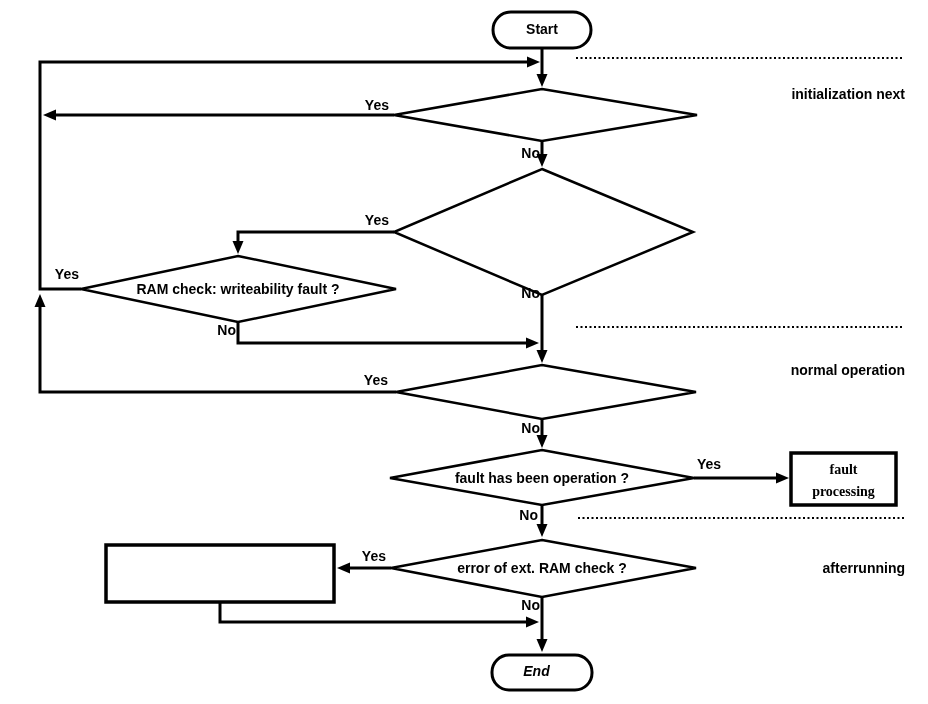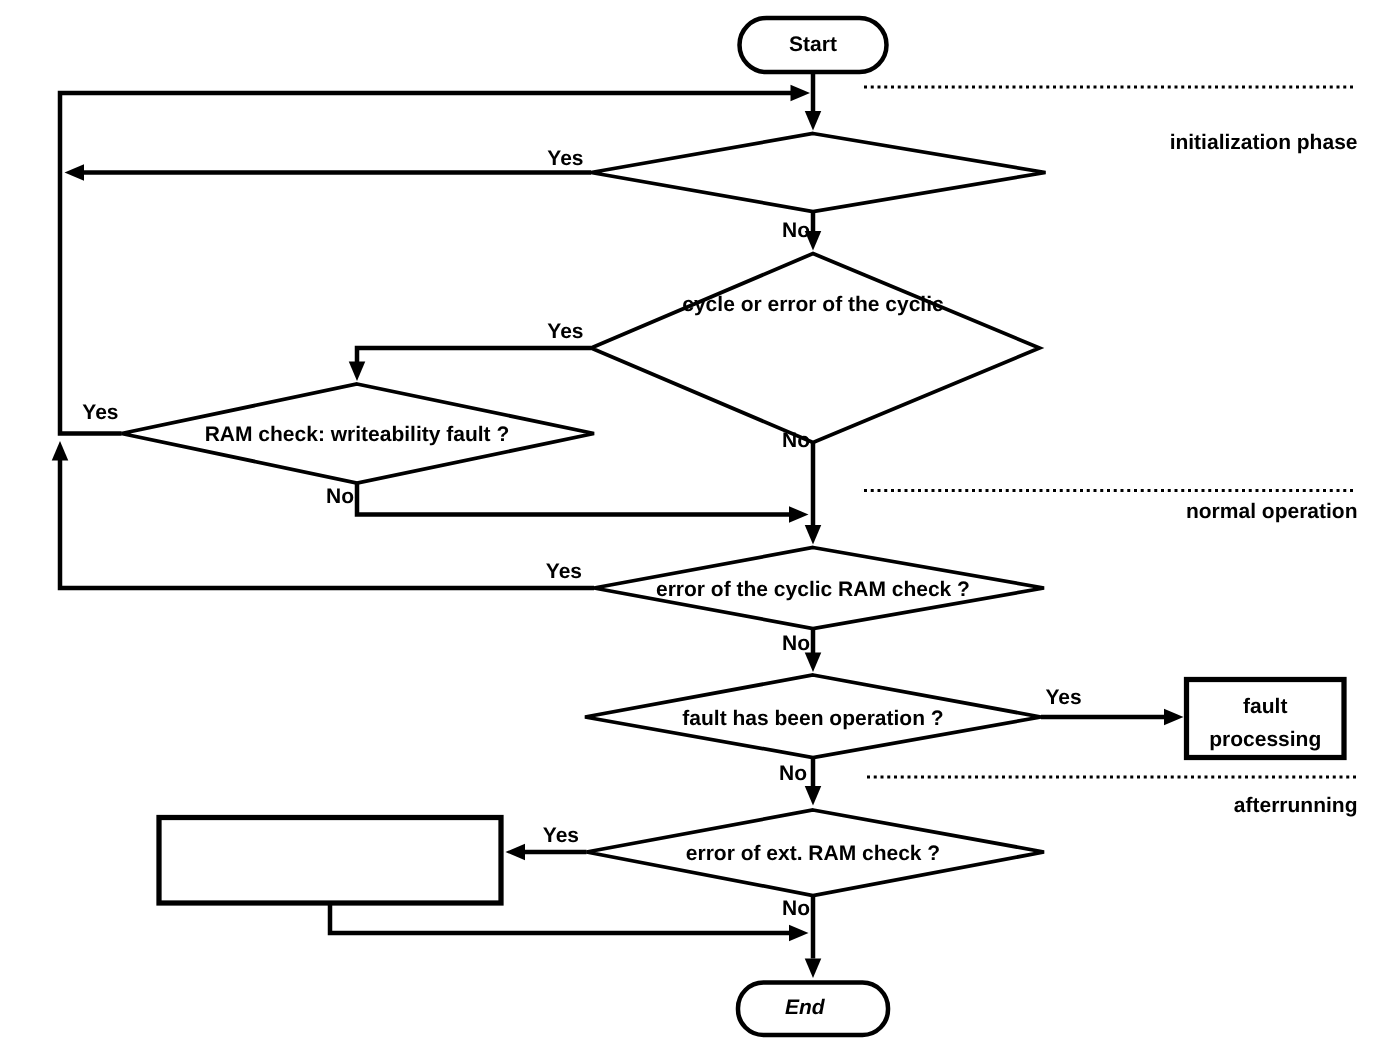--- a/index.html
+++ b/index.html
@@ -106,30 +106,28 @@
     <rect class="shape" x="770" y="453" width="105" height="52" stroke-width="3.5"></rect>
     <polygon class="shape" points="521,540 675,568 521,597 370,568" stroke-width="2.5"></polygon>
     <rect class="shape" x="85" y="545" width="228" height="57" stroke-width="3.5"></rect>
     <rect class="shape" x="471" y="655" width="100" height="35" rx="17" stroke-width="3"></rect>
   </svg>
 
   <div class="lbl center" style="left:472px;top:22px;width:98px;">Start</div>
 
 
   <div class="lbl center lines" style="left:381px;top:192px;width:280px;line-height:21px;">
-    <div>cycle or error of the cyclic</div>
   </div>
 
   <div class="lbl center" style="left:92px;top:282px;width:250px;">RAM check: writeability fault ?</div>
 
-  <div class="lbl center" style="left:396px;top:385px;width:250px;">error of the cyclic RAM check ?</div>
 
   <div class="lbl center" style="left:396px;top:471px;width:250px;">fault has been operation ?</div>
 
-  <div class="lbl center lines" style="left:770px;top:459px;width:105px;line-height:22px;">
+  <div class="lbl center lines" style="left:770px;top:459px;width:105px;line-height:22px;font-family:Liberation Serif, serif;">
     <div>fault</div>
     <div>processing</div>
   </div>
 
   <div class="lbl center" style="left:396px;top:561px;width:250px;">error of ext. RAM check ?</div>
 
 
   <div class="lbl center" style="left:471px;top:664px;width:89px;font-style:italic;">End</div>
 
   <div class="lbl right" style="left:298px;top:98px;width:70px;">Yes</div>
@@ -138,17 +136,17 @@
   <div class="lbl right" style="left:469px;top:286px;width:50px;">No</div>
   <div class="lbl right" style="left:0px;top:267px;width:58px;">Yes</div>
   <div class="lbl right" style="left:165px;top:323px;width:50px;">No</div>
   <div class="lbl right" style="left:297px;top:373px;width:70px;">Yes</div>
   <div class="lbl right" style="left:469px;top:421px;width:50px;">No</div>
   <div class="lbl left" style="left:676px;top:457px;width:60px;">Yes</div>
   <div class="lbl right" style="left:467px;top:508px;width:50px;">No</div>
   <div class="lbl right" style="left:295px;top:549px;width:70px;">Yes</div>
   <div class="lbl right" style="left:469px;top:598px;width:50px;">No</div>
 
-  <div class="lbl right" style="left:684px;top:87px;width:200px;">initialization phase</div>
-  <div class="lbl right" style="left:684px;top:333px;width:200px;">normal operation</div>
-  <div class="lbl right" style="left:684px;top:529px;width:200px;text-align:right;">afterrunning</div>
+  <div class="lbl right" style="left:684px;top:87px;width:200px;">initialization next</div>
+  <div class="lbl right" style="left:684px;top:363px;width:200px;">normal operation</div>
+  <div class="lbl right" style="left:684px;top:561px;width:200px;text-align:right;">afterrunning</div>
 
 </div>
 
 </body></html>

